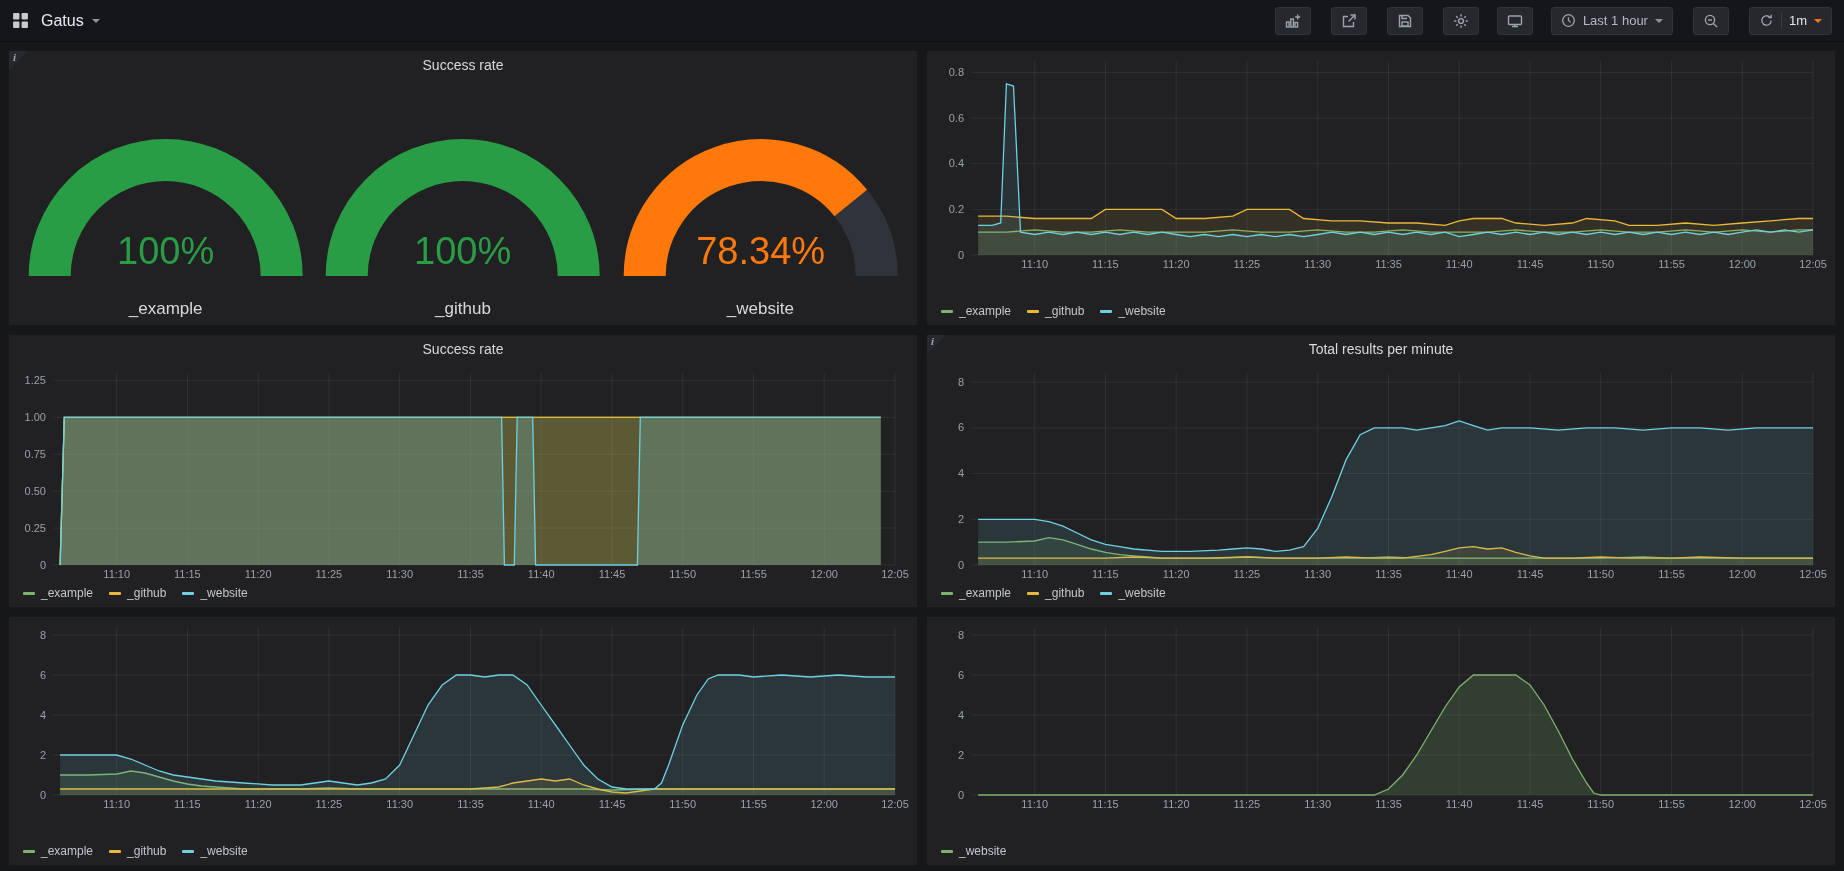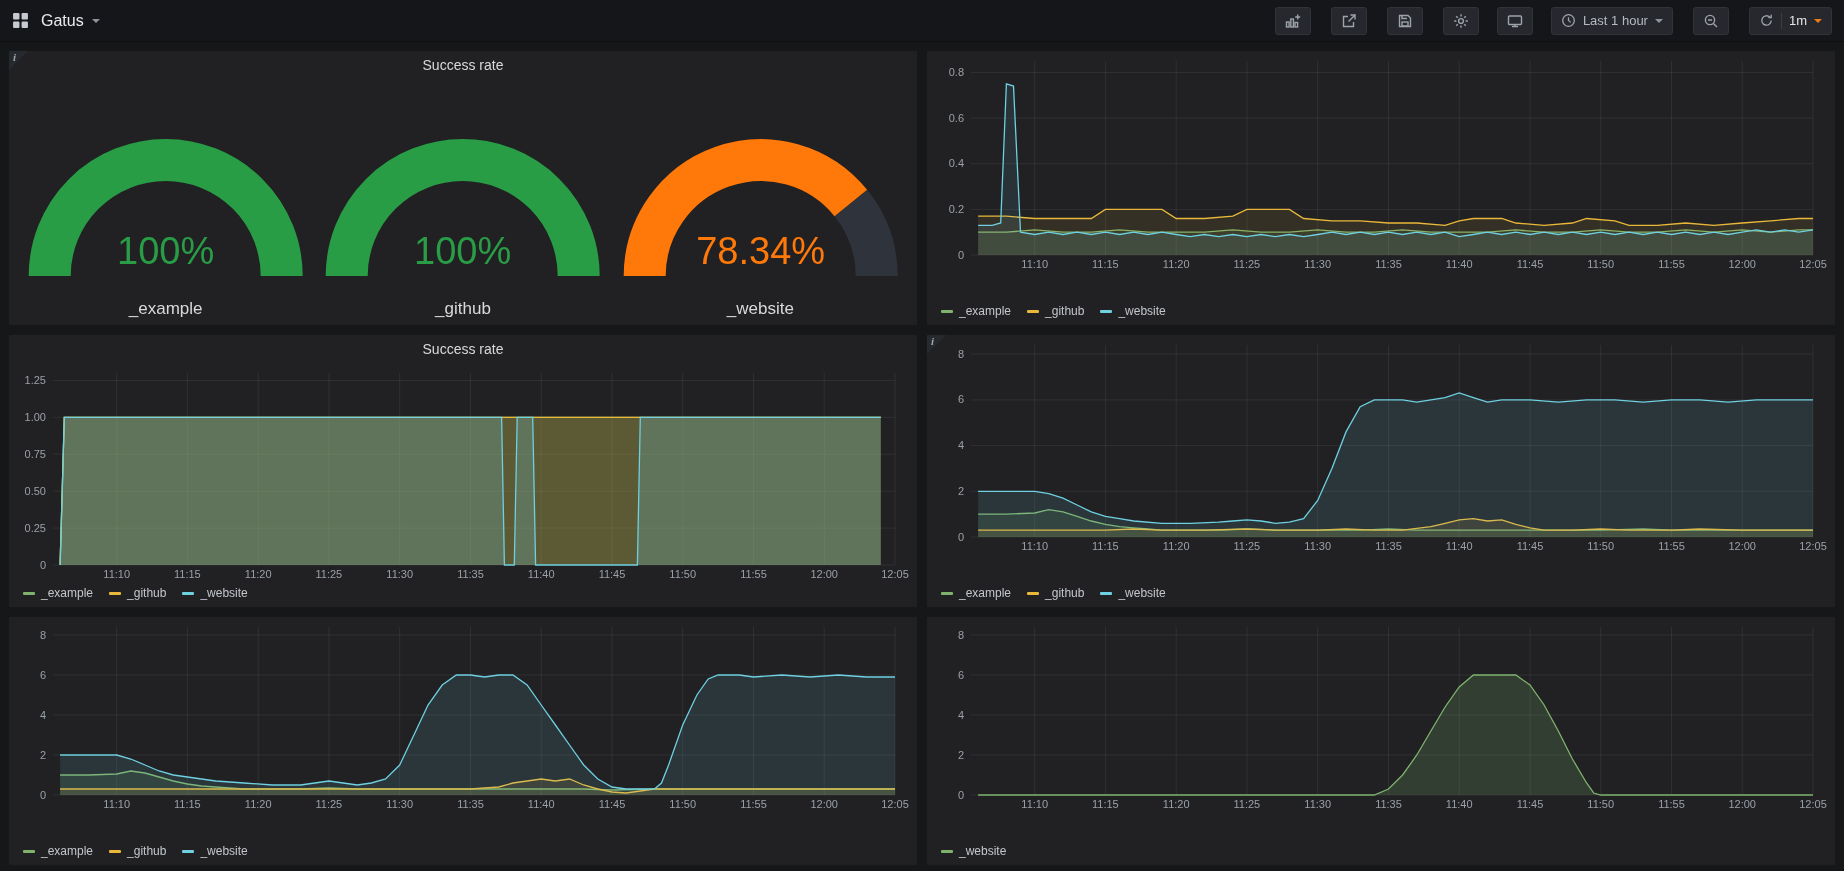--- a/index.html
+++ b/index.html
@@ -310,20 +310,23 @@
             <span>_website</span>
           </span>
         </div>
     </div>
   </section>
 
   <section class="panel">
     <span class="info-corner">
         <i>i</i>
       </span>
+    <div class="panel-header">
+      <span class="panel-title">Total results per minute</span>
+    </div>
     <div class="panel-body">
       <div class="chart-area">
           <svg width="892" height="220">
             <g>
               <line x1="99.7" y1="10" x2="99.7" y2="202" stroke="rgba(255,255,255,0.07)"></line>
               <line x1="170.4" y1="10" x2="170.4" y2="202" stroke="rgba(255,255,255,0.07)"></line>
               <line x1="241.2" y1="10" x2="241.2" y2="202" stroke="rgba(255,255,255,0.07)"></line>
               <line x1="311.9" y1="10" x2="311.9" y2="202" stroke="rgba(255,255,255,0.07)"></line>
               <line x1="382.7" y1="10" x2="382.7" y2="202" stroke="rgba(255,255,255,0.07)"></line>
               <line x1="453.5" y1="10" x2="453.5" y2="202" stroke="rgba(255,255,255,0.07)"></line>

